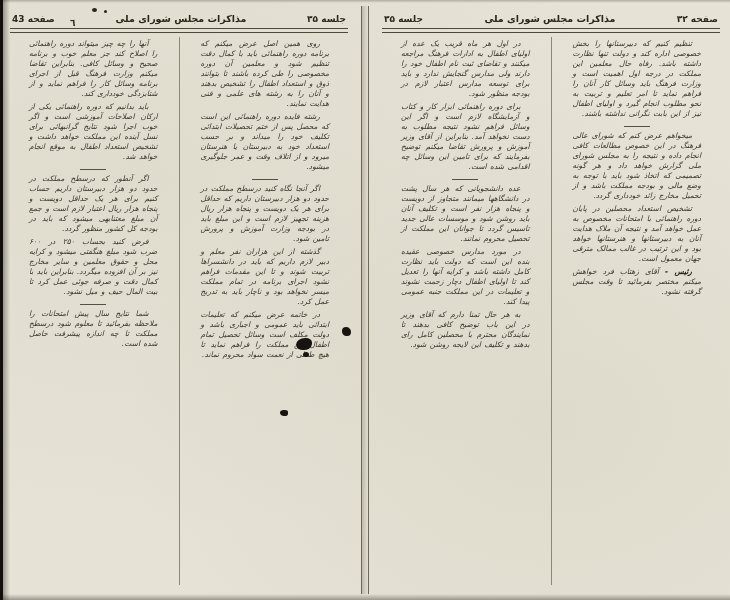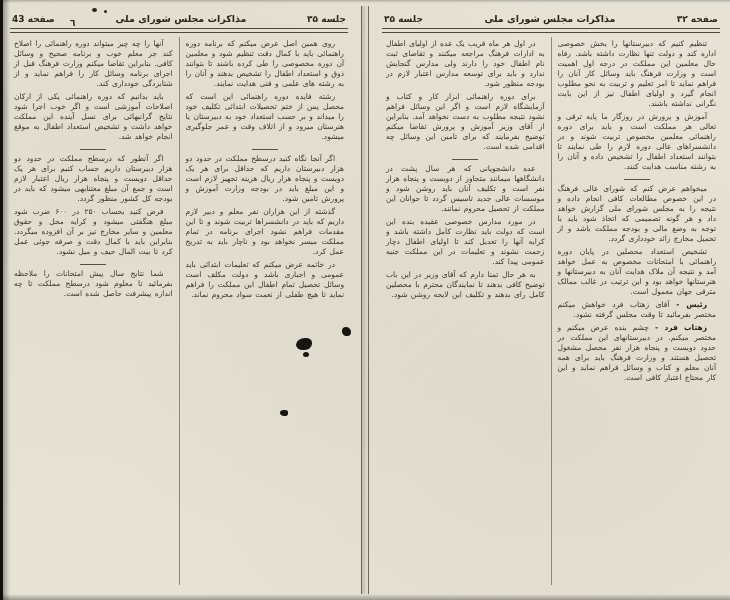--- a/index.html
+++ b/index.html
@@ -22,21 +22,21 @@
   .hdr .title{font-size:9.5px;letter-spacing:0.3px;}
   .dbl{margin:2px 10px 0;height:3px;border-top:1px solid #4e4836;border-bottom:1px solid #4e4836;}
   .cols{
     display:flex;direction:rtl;padding:4px 8px 0;height:552px;box-sizing:border-box;
   }
   .col{
     flex:1;padding:2px 6px 0;overflow:hidden;direction:rtl;text-align:justify;
     font-size:7.5px;line-height:10px;color:#3a352a;word-spacing:1px;
   }
   .cols .col:first-child{border-left:1px solid #8d8774;}
-  .para{margin:0 0 3px;text-indent:9px;}
+  .para{margin:0 15px 3px;text-indent:9px;font-style:italic;}
   .para .lead{font-weight:bold;color:#262114;}
   .psep{height:9px;display:flex;align-items:center;justify-content:center;}
   .psep i{display:block;width:26px;border-top:1px solid #55503f;}
   .gutter{
     position:absolute;left:361px;top:6px;bottom:6px;width:6px;
     border-left:1px solid #6e6854;border-right:1px solid #6e6854;
     background:linear-gradient(90deg,rgba(55,45,25,0.20),rgba(55,45,25,0));
   }
   .extra-mark{position:absolute;top:18px;left:70px;font-weight:bold;font-size:9px;}
   .blob{position:absolute;background:#17140f;}
@@ -68,28 +68,26 @@
   <div class="page right">
     <div class="hdr">
       <span>صفحه ۳۲</span>
       <span class="title">مذاکرات مجلس شورای ملی</span>
       <span>جلسه ۳۵</span>
     </div>
     <div class="dbl"></div>
     <div class="cols">
       <div class="col">
           <p class="para">تنظیم کنیم که دبیرستانها را بخش خصوصی اداره کند و دولت تنها نظارت داشته باشد. رفاه حال معلمین این مملکت در درجه اول اهمیت است و وزارت فرهنگ باید وسائل کار آنان را فراهم نماید تا امر تعلیم و تربیت به نحو مطلوب انجام گیرد و اولیای اطفال نیز از این بابت نگرانی نداشته باشند.</p>
-          <p class="para">آموزش و پرورش در روزگار ما پایه ترقی و تعالی هر مملکت است و باید برای دوره راهنمائی معلمین مخصوص تربیت شوند و در دانشسراهای عالی دوره لازم را طی نمایند تا بتوانند استعداد اطفال را تشخیص داده و آنان را به رشته مناسب هدایت کنند.</p>
           <div class="psep">
             <i></i>
           </div>
           <p class="para">میخواهم عرض کنم که شورای عالی فرهنگ در این خصوص مطالعات کافی انجام داده و نتیجه را به مجلس شورای ملی گزارش خواهد داد و هر گونه تصمیمی که اتخاذ شود باید با توجه به وضع مالی و بودجه مملکت باشد و از تحمیل مخارج زائد خودداری گردد.</p>
           <p class="para">تشخیص استعداد محصلین در پایان دوره راهنمائی با امتحانات مخصوص به عمل خواهد آمد و نتیجه آن ملاک هدایت آنان به دبیرستانها و هنرستانها خواهد بود و این ترتیب در غالب ممالک مترقی جهان معمول است.</p>
           <p class="para"><b class="lead">رئیس - </b>آقای زهتاب فرد خواهش میکنم مختصر بفرمائید تا وقت مجلس گرفته نشود.</p>
-          <p class="para"><b class="lead">زهتاب فرد - </b>چشم بنده عرض میکنم و مختصر میکنم. در دبیرستانهای این مملکت در حدود دویست و پنجاه هزار نفر محصل مشغول تحصیل هستند و وزارت فرهنگ باید برای همه آنان معلم و کتاب و وسائل فراهم نماید و این کار محتاج اعتبار کافی است.</p>
         </div>
       <div class="col">
           <p class="para">در اول هر ماه قریب یک عده از اولیای اطفال به ادارات فرهنگ مراجعه میکنند و تقاضای ثبت نام اطفال خود را دارند ولی مدارس گنجایش ندارد و باید برای توسعه مدارس اعتبار لازم در بودجه منظور شود.</p>
           <p class="para">برای دوره راهنمائی ابزار کار و کتاب و آزمایشگاه لازم است و اگر این وسائل فراهم نشود نتیجه مطلوب به دست نخواهد آمد. بنابراین از آقای وزیر آموزش و پرورش تقاضا میکنم توضیح بفرمایند که برای تامین این وسائل چه اقدامی شده است.</p>
           <div class="psep">
             <i></i>
           </div>
           <p class="para">عده دانشجویانی که هر سال پشت در دانشگاهها میمانند متجاوز از دویست و پنجاه هزار نفر است و تکلیف آنان باید روشن شود و موسسات عالی جدید تاسیس گردد تا جوانان این مملکت از تحصیل محروم نمانند.</p>
           <p class="para">در مورد مدارس خصوصی عقیده بنده این است که دولت باید نظارت کامل داشته باشد و کرایه آنها را تعدیل کند تا اولیای اطفال دچار زحمت نشوند و تعلیمات در این مملکت جنبه عمومی پیدا کند.</p>
           <p class="para">به هر حال تمنا دارم که آقای وزیر در این باب توضیح کافی بدهند تا نمایندگان محترم با محصلین کامل رای بدهند و تکلیف این لایحه روشن شود.</p>

